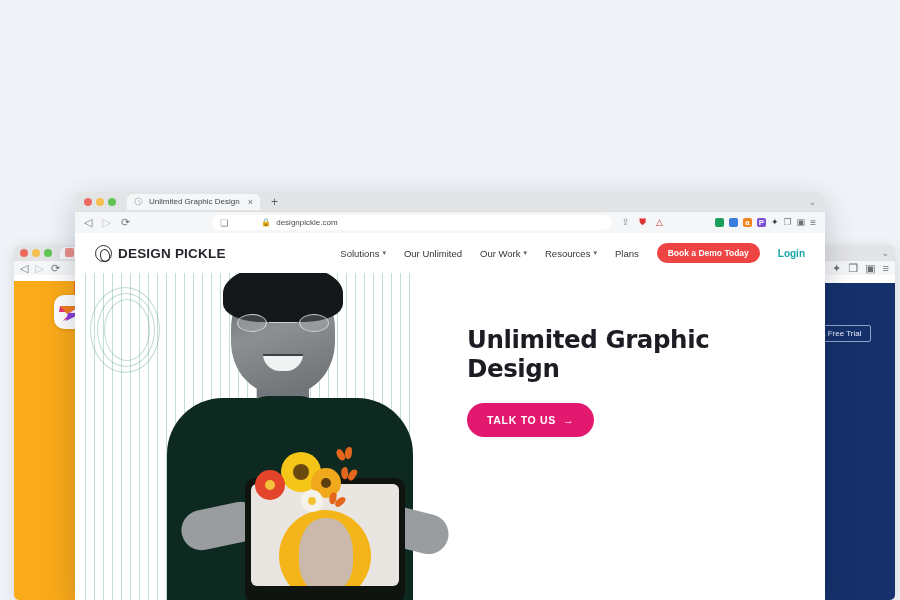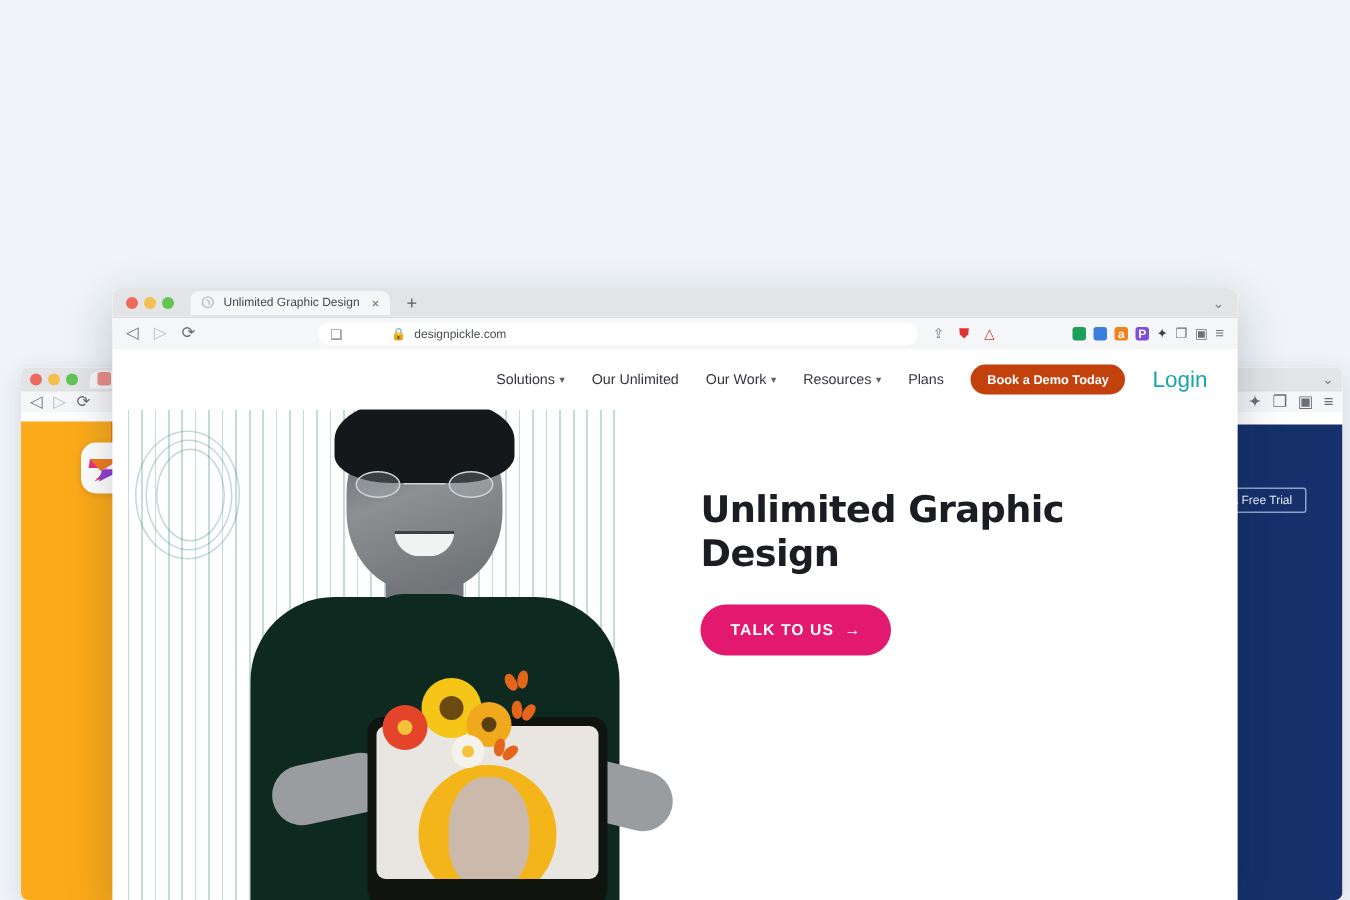--- a/index.html
+++ b/index.html
@@ -94,23 +94,23 @@
   .site-nav { height: 40px; display: flex; align-items: center; padding: 0 20px;
               position: relative; z-index: 4; background: #fff; }
   .logo { display: flex; align-items: center; gap: 6px; }
   .logo-mark { width: 17px; height: 17px; border-radius: 50%; border: 1.4px solid #2e3136; position: relative; }
   .logo-mark::after { content: ""; position: absolute; left: 4px; top: 3px; width: 8px; height: 11px;
                       border-radius: 50% 50% 45% 45%; border: 1.2px solid #2e3136; transform: rotate(-12deg); }
   .logo-text { font-size: 13.5px; font-weight: 700; letter-spacing: .2px; color: #24262b; }
   .menu { margin-left: auto; display: flex; align-items: center; gap: 18px; }
   .menu-item { font-size: 9.5px; color: #32353b; display: flex; align-items: center; gap: 3px; white-space: nowrap; }
   .caret { font-size: 7px; color: #5e6168; }
-  .demo-pill { background: #c2410c; color: #fff; font-size: 8.5px; font-weight: 700;
+  .demo-pill { background: #ef4444; color: #fff; font-size: 8.5px; font-weight: 700;
                padding: 5px 11px; border-radius: 20px; white-space: nowrap; }
-  .login { font-size: 15px; color: #16a7a7; font-weight: 400; }
+  .login { font-size: 10px; color: #16a7a7; font-weight: 700; }
 
   
   .hero { position: absolute; left: 0; top: 40px; right: 0; bottom: 0; }
   .pattern { position: absolute; left: 10px; top: 0; width: 330px; height: 100%;
     background:
       repeating-linear-gradient(90deg, rgba(60,140,125,.30) 0 1px, rgba(0,0,0,0) 1px 9px);
   }
   .arc { position: absolute; border: 1px solid rgba(60,140,125,.32); border-radius: 50%; }
   .a1 { left: 5px;  top: 14px;  width: 70px;  height: 86px; }
   .a2 { left: 12px; top: 20px;  width: 58px;  height: 74px; }
@@ -270,20 +270,24 @@
         <span class="navbtn" style="font-size:9px;color:#3c3f45">✦</span>
         <span class="navbtn" style="font-size:9px">❐</span>
         <span class="navbtn" style="font-size:9px">▣</span>
         <span class="navbtn" style="font-size:10px">≡</span>
       </span>
     </div>
 
     <div class="site">
 
       <div class="site-nav">
+        <div class="logo">
+          <span class="logo-mark"></span>
+          <span class="logo-text">DESIGN PICKLE</span>
+        </div>
         <div class="menu">
           <span class="menu-item">
             <span>Solutions</span>
             <span class="caret">▾</span>
           </span>
           <span class="menu-item">
             <span>Our Unlimited</span>
           </span>
           <span class="menu-item">
             <span>Our Work</span>

